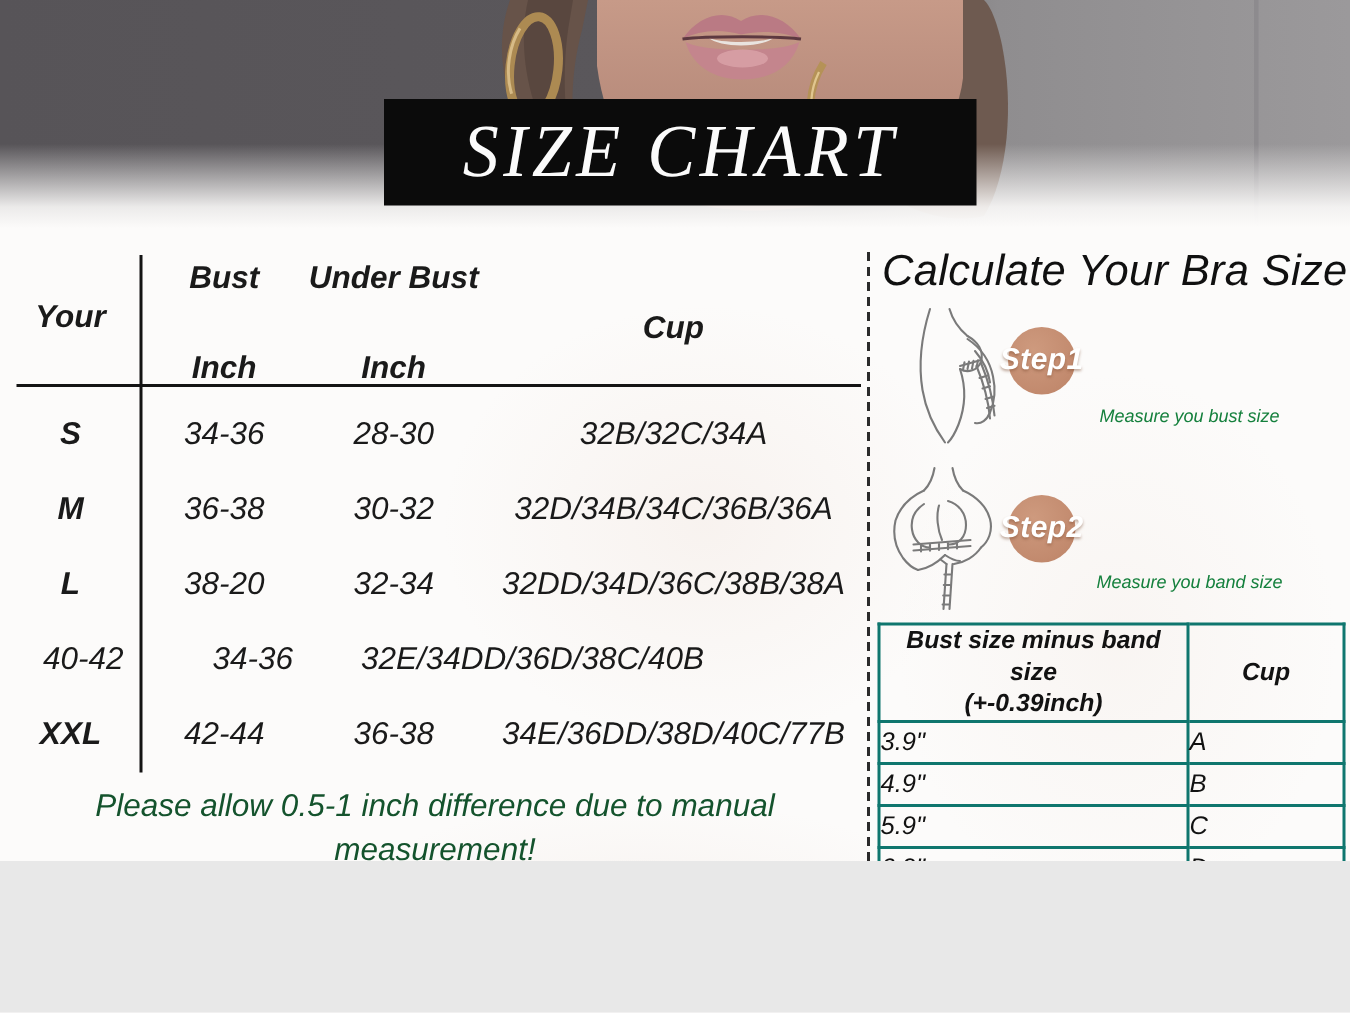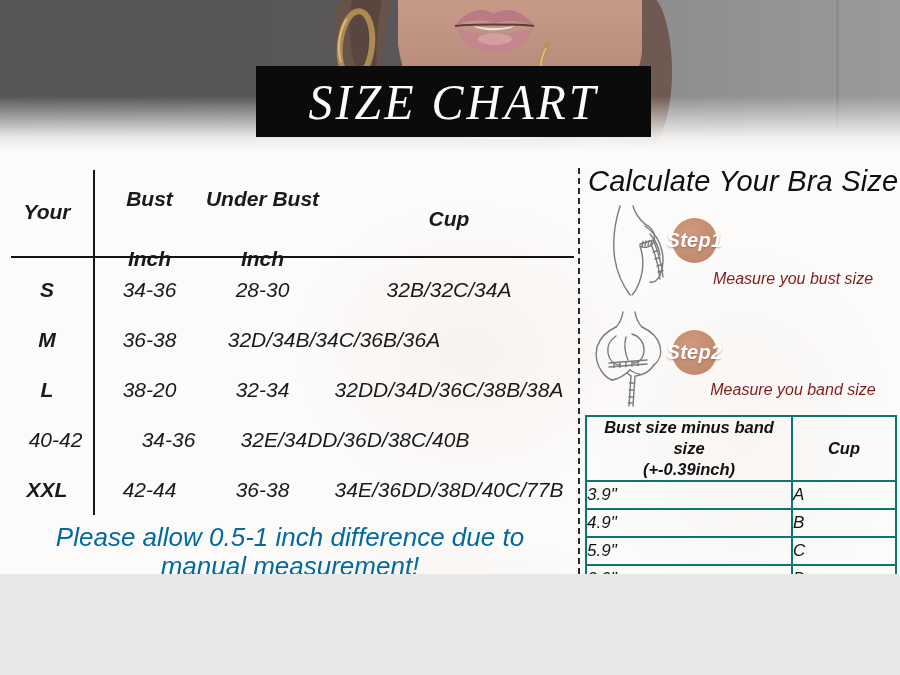--- a/index.html
+++ b/index.html
@@ -25,46 +25,46 @@
       radial-gradient(ellipse 250px 210px at 470px 210px, rgba(226,198,182,.16), transparent 70%),
       radial-gradient(ellipse 210px 260px at 745px 290px, rgba(228,206,192,.13), transparent 70%),
       radial-gradient(ellipse 300px 110px at 430px 470px, rgba(215,185,168,.12), transparent 70%),
       radial-gradient(ellipse 260px 60px at 420px 478px, rgba(110,82,64,.18), transparent 75%);
   }
   
   .lt-header{position:absolute;left:0;top:165px;width:578px;height:93px;display:flex;font-weight:bold;font-size:21px;}
   .lt-row{position:absolute;left:0;width:578px;height:50px;display:flex;font-size:21px;}
   .lc{display:flex;align-items:center;justify-content:center;}
   .c1{width:94px}.c2{width:111px}.c3{width:115px}.c4{width:258px}
-  .two-line{flex-direction:column;justify-content:flex-start;padding-top:22px;gap:36px;}
+  .two-line{flex-direction:column;justify-content:flex-end;padding-top:22px;gap:36px;}
   .two-line span{display:block;height:45px;line-height:24px;}
   .cell-size{font-weight:bold}
   .v-line{position:absolute;left:93px;top:170px;width:2px;height:345px;background:#141414;}
   .h-line{position:absolute;left:11px;top:256px;width:563px;height:2px;background:#141414;}
   .note{
     position:absolute;left:30px;top:523px;width:520px;text-align:center;
-    font-size:26px;line-height:29px;color:#0369a1;
+    font-size:21px;line-height:29px;color:#14532d;
   }
   
   .divider-dashed{position:absolute;left:578px;top:168px;height:446px;width:0;border-left:2px dashed #2b2b2b;}
   
   .calc-heading{position:absolute;left:588px;top:165px;font-size:29px;font-weight:normal;margin:0;color:#101010;letter-spacing:.2px;}
   .fig{position:absolute;}
   .step-badge{
     position:absolute;width:45px;height:45px;border-radius:50%;
     display:flex;align-items:center;justify-content:center;
     background:radial-gradient(circle at 38% 34%, #ce9a7e 0%, #c28a6e 70%, #ba8164 100%);
   }
   .step-badge span{
     color:#fff;font-size:20px;font-weight:bold;letter-spacing:.3px;
     text-shadow:0 1px 2px rgba(120,70,45,.45);white-space:nowrap;
   }
   .badge1{left:672px;top:218px;}
   .badge2{left:672px;top:330px;}
-  .step-text{position:absolute;width:204px;text-align:center;font-size:16px;color:#7f1d1d;}
+  .step-text{position:absolute;width:204px;text-align:center;font-size:12px;color:#15803d;}
   .stext1{left:691px;top:270px;}
   .stext2{left:691px;top:381px;}
   .cup-table{
     position:absolute;left:585px;top:415px;width:310px;border-collapse:collapse;
     font-size:16px;color:#121212;table-layout:fixed;
   }
   .cup-table th,.cup-table td{border:2px solid #0f766e;padding:0;}
   .cup-table th{font-weight:bold;height:48px;line-height:21px;font-size:16.5px;}
   .cup-table td{height:26px;font-size:17px;}
   .col-diff{width:206px}.col-cup{width:104px}
@@ -164,20 +164,21 @@
 
   <div class="lt-row" style="top:265px">
     <div class="lc c1 cell-size">S</div>
     <div class="lc c2">34-36</div>
     <div class="lc c3">28-30</div>
     <div class="lc c4">32B/32C/34A</div>
   </div>
   <div class="lt-row" style="top:315px">
     <div class="lc c1 cell-size">M</div>
     <div class="lc c2">36-38</div>
+    <div class="lc c3">30-32</div>
     <div class="lc c4">32D/34B/34C/36B/36A</div>
   </div>
   <div class="lt-row" style="top:365px">
     <div class="lc c1 cell-size">L</div>
     <div class="lc c2">38-20</div>
     <div class="lc c3">32-34</div>
     <div class="lc c4">32DD/34D/36C/38B/38A</div>
   </div>
   <div class="lt-row" style="top:415px">
     <div class="lc c2">40-42</div>

